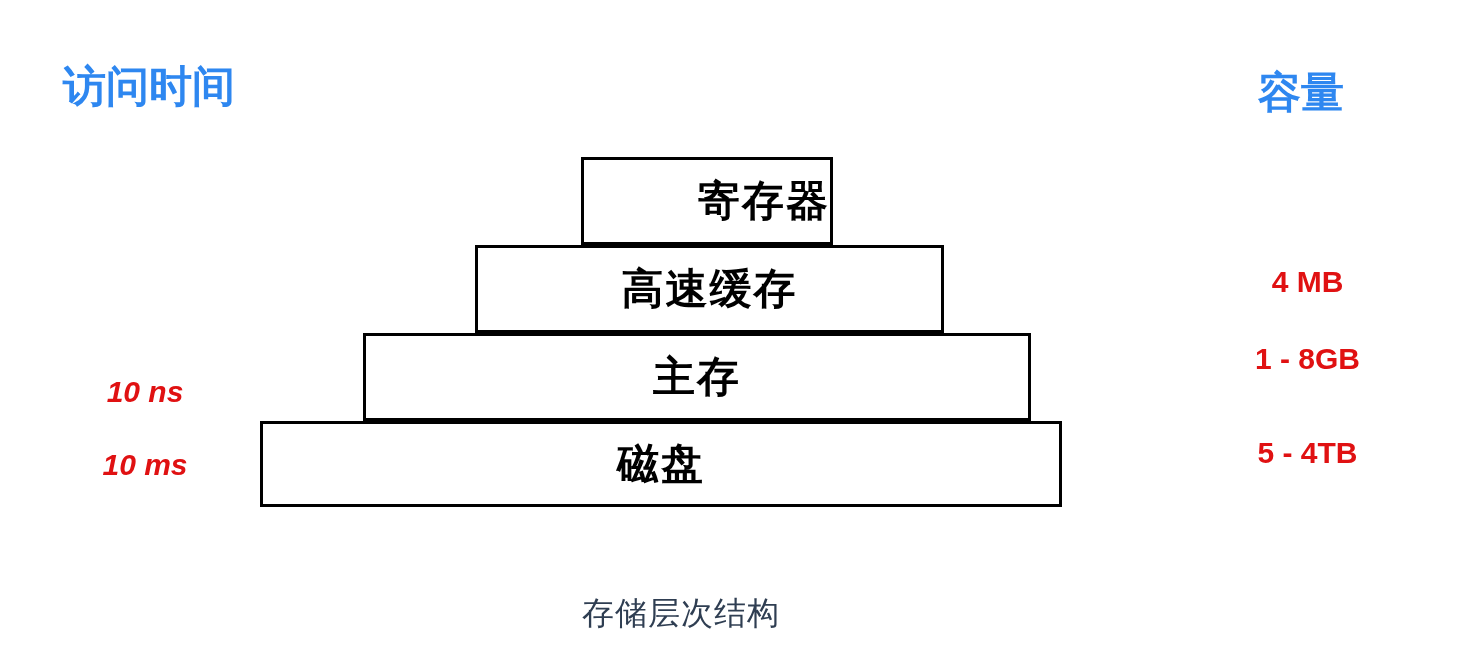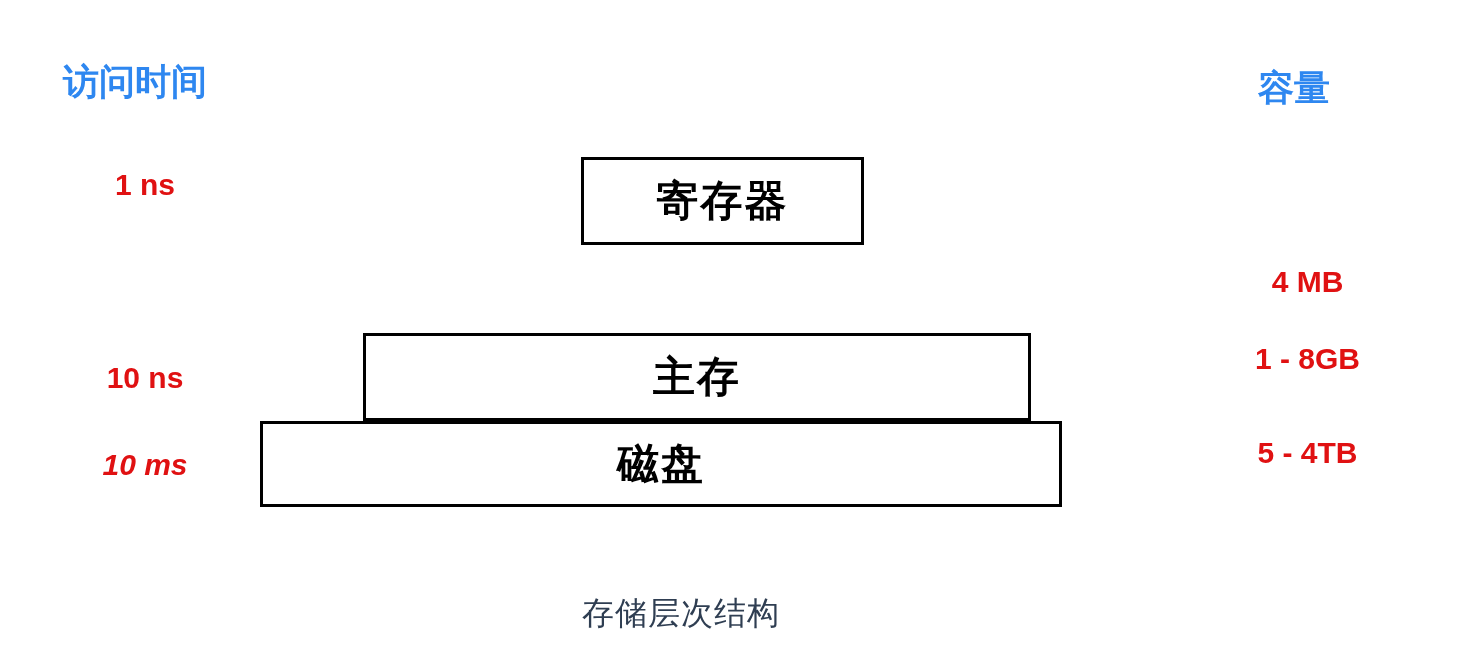--- a/index.html
+++ b/index.html
@@ -16,59 +16,59 @@
   }
   .canvas {
     position: relative;
     width: 1460px;
     height: 646px;
     background: var(--bg);
     overflow: hidden;
   }
   .hdr {
     position: absolute;
-    font-size: 36px;
+    font-size: 43px;
     font-weight: bold;
     color: var(--blue);
     white-space: nowrap;
   }
   .hdr-left  { left: 63px;  top: 58px; }
   .hdr-right { left: 1258px; top: 64px; }
 
   .box {
     position: absolute;
     box-sizing: border-box;
     border: 3px solid var(--border);
     background: var(--bg);
     display: flex;
     align-items: center;
     justify-content: center;
     font-size: 42px;
     font-weight: bold;
     color: #000;
     letter-spacing: 2px;
   }
-  .b1 { left: 581px; top: 157px; width: 283px; height: 88px; }
+  .b1 { left: 581px; top: 157px; width: 252px; height: 88px; justify-content: flex-end; }
   .b2 { left: 475px; top: 245px; width: 469px; height: 88px; }
   .b3 { left: 363px; top: 333px; width: 668px; height: 88px; }
   .b4 { left: 260px; top: 421px; width: 802px; height: 86px; }
 
   .time, .cap {
     position: absolute;
     color: var(--red);
     font-size: 30px;
     font-weight: bold;
     text-align: center;
     white-space: nowrap;
   }
   .time { left: 60px;  width: 170px; }
   .cap  { left: 1225px; width: 165px; }
   .t1 { top: 168px; }
   .t2 { top: 266px; }
-  .t3 { top: 361px; }
+  .t3 { top: 375px; font-style: italic; }
   .t4 { top: 448px; font-style: italic; }
   .c1 { top: 189px; }
   .c2 { top: 265px; }
   .c3 { top: 342px; }
   .c4 { top: 436px; }
 
   .caption {
     position: absolute;
     left: 582px;
     top: 592px;
@@ -82,26 +82,28 @@
 </style>
 </head>
 <body>
 
 <div class="canvas">
 
   <div class="hdr hdr-left">访问时间</div>
 
   <div class="hdr hdr-right">容量</div>
 
-  <div class="time t1">1 ns</div>
   <div class="time t3">10 ns</div>
   <div class="time t4">10 ms</div>
 
   <div class="box b1">
     <span>寄存器</span>
+  </div>
+  <div class="box b2">
+    <span>高速缓存</span>
   </div>
   <div class="box b3">
     <span>主存</span>
   </div>
   <div class="box b4">
     <span>磁盘</span>
   </div>
 
   <div class="cap c2">4 MB</div>
   <div class="cap c3">1 - 8GB</div>

